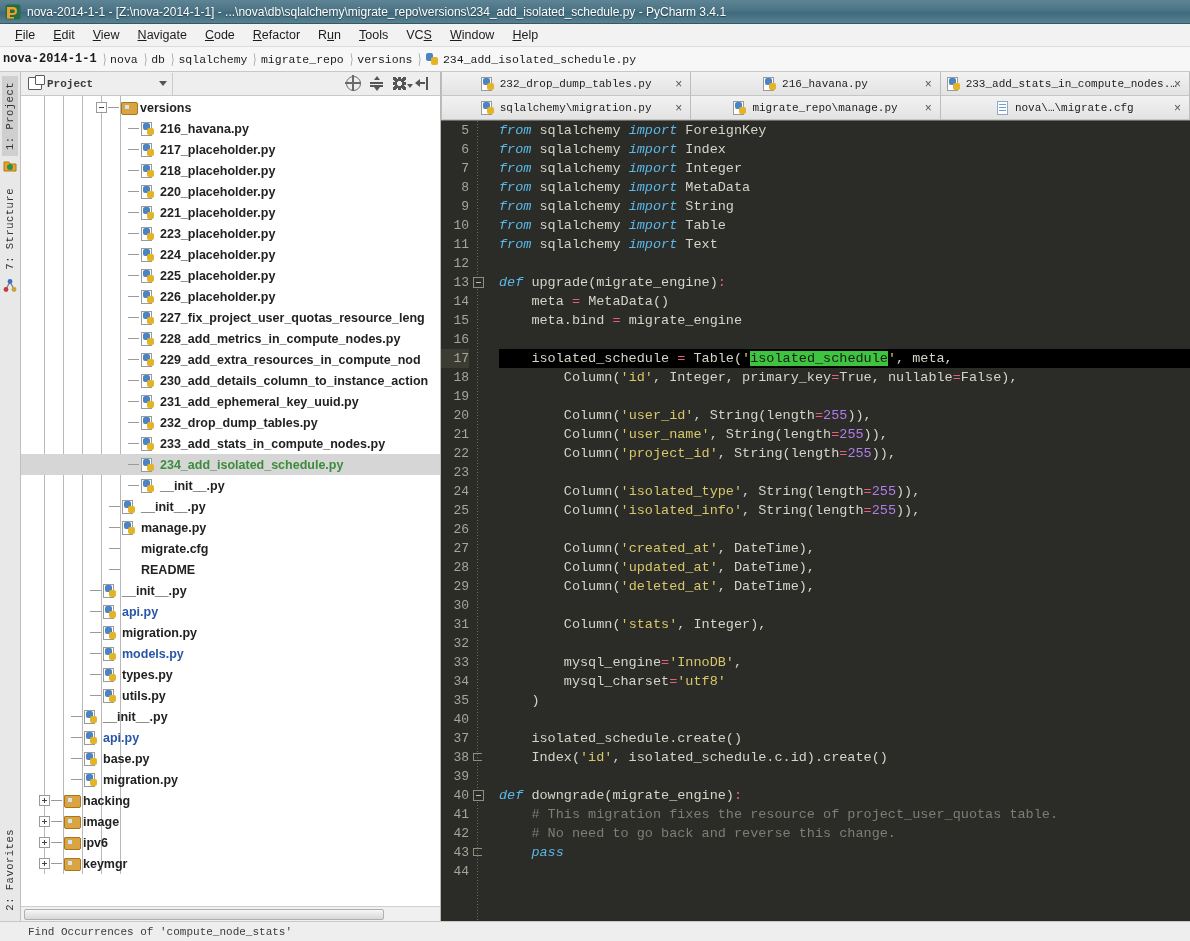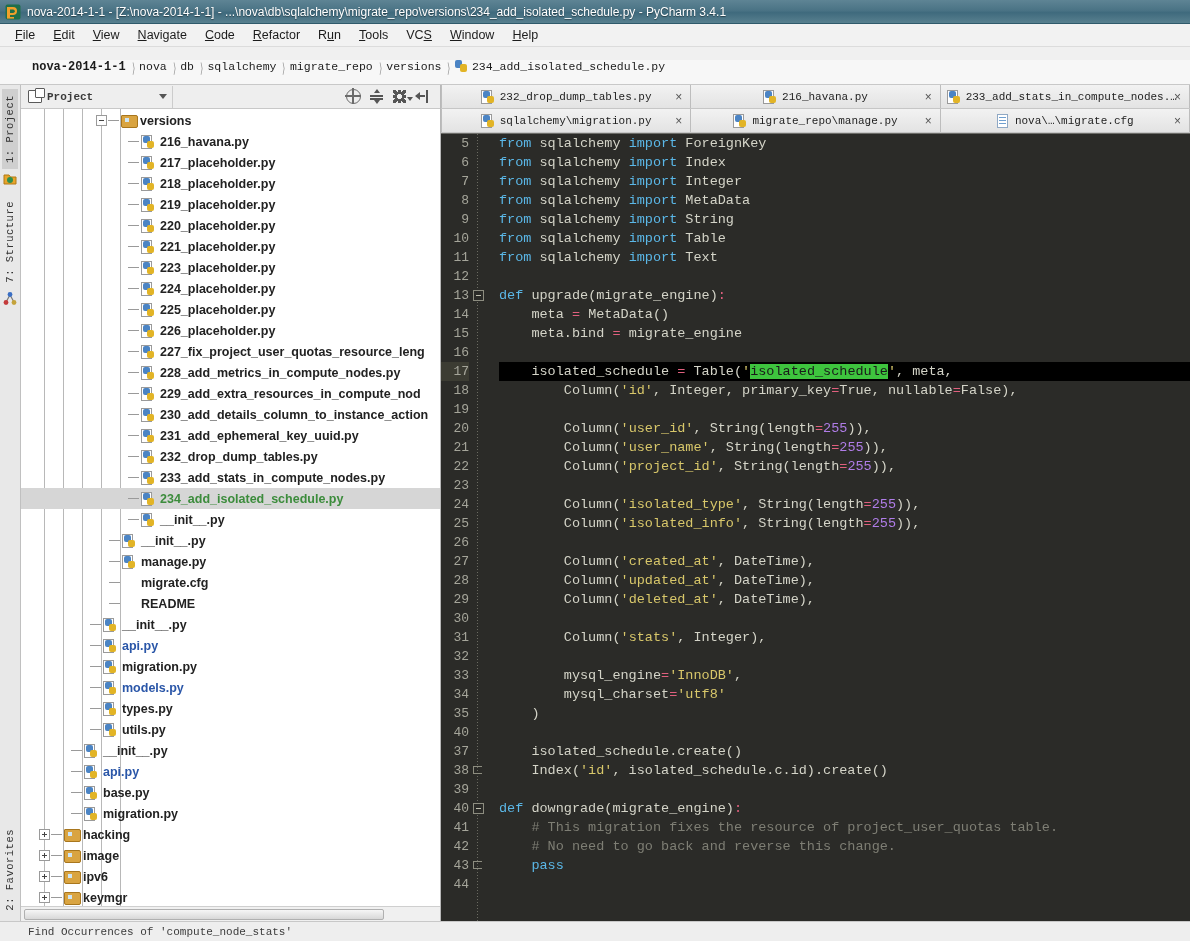--- a/index.html
+++ b/index.html
@@ -52,24 +52,23 @@
     cursor: default; white-space: nowrap;
     font-family: "Liberation Sans", sans-serif;
   }
   .menu-item .mn { text-decoration: underline; }
 
   
   .breadcrumb {
     height: 25px; flex: 0 0 25px;
     background: #f7f7f7;
     border-bottom: 1px solid #c8c8c8;
-    display: flex; align-items: flex-start;
-    padding-left: 32px;
+    display: flex; align-items: center;
+    padding-left: 3px;
     overflow: hidden;
-    margin-top: 13px;
   }
   .crumb {
     display: flex; align-items: center;
     font-family: "Liberation Mono", monospace;
     font-size: 11.5px; color: #1c1c1c;
     white-space: nowrap;
   }
   .crumb.root { font-weight: bold; font-size: 12px; }
   .crumb-sep {
     margin: 0 3px 0 5px;
@@ -352,21 +351,21 @@
   .foldmark::before {
     content:''; position:absolute; left:2px; top:4px; width:5px; height:1px; background:#c0c0b0;
   }
   .foldend {
     position: absolute; left: -2px; top: 5px;
     width: 9px; height: 8px;
     border-left: 1px solid #8d8d80; border-bottom: 1px solid #8d8d80;
     border-top: 1px solid #8d8d80;
   }
   
-  .kw   { color: #5bb8e8; }
+  .kw   { color: #5bb8e8; font-style: italic; }
   .id   { color: #d4d4c8; }
   .str  { color: #d8c76a; }
   .num  { color: #b07de8; }
   .op   { color: #e0607e; }
   .punc { color: #d4d4c8; }
   .cmt  { color: #7e7e74; }
   .sel-hl { background: #3ec43e; color: #1a1a1a; }
 
   
   .statusbar {
@@ -520,31 +519,20 @@
             <div class="trow">
               <span class="tindent" style="width: 94px;"></span>
               <span class="dashgap"></span>
               <span class="dashline"></span>
               <span class="pyfileicon">
                 <i class="pg"></i>
                 <i class="b b1"></i>
                 <i class="b b2"></i>
               </span>
               <span class="tlabel">218_placeholder.py</span>
-            </div>
-            <div class="trow">
-              <span class="tindent" style="width: 94px;"></span>
-              <span class="dashgap"></span>
-              <span class="dashline"></span>
-              <span class="pyfileicon">
-                <i class="pg"></i>
-                <i class="b b1"></i>
-                <i class="b b2"></i>
-              </span>
-              <span class="tlabel">219_placeholder.py</span>
             </div>
             <div class="trow">
               <span class="tindent" style="width: 94px;"></span>
               <span class="dashgap"></span>
               <span class="dashline"></span>
               <span class="pyfileicon">
                 <i class="pg"></i>
                 <i class="b b1"></i>
                 <i class="b b2"></i>
               </span>

